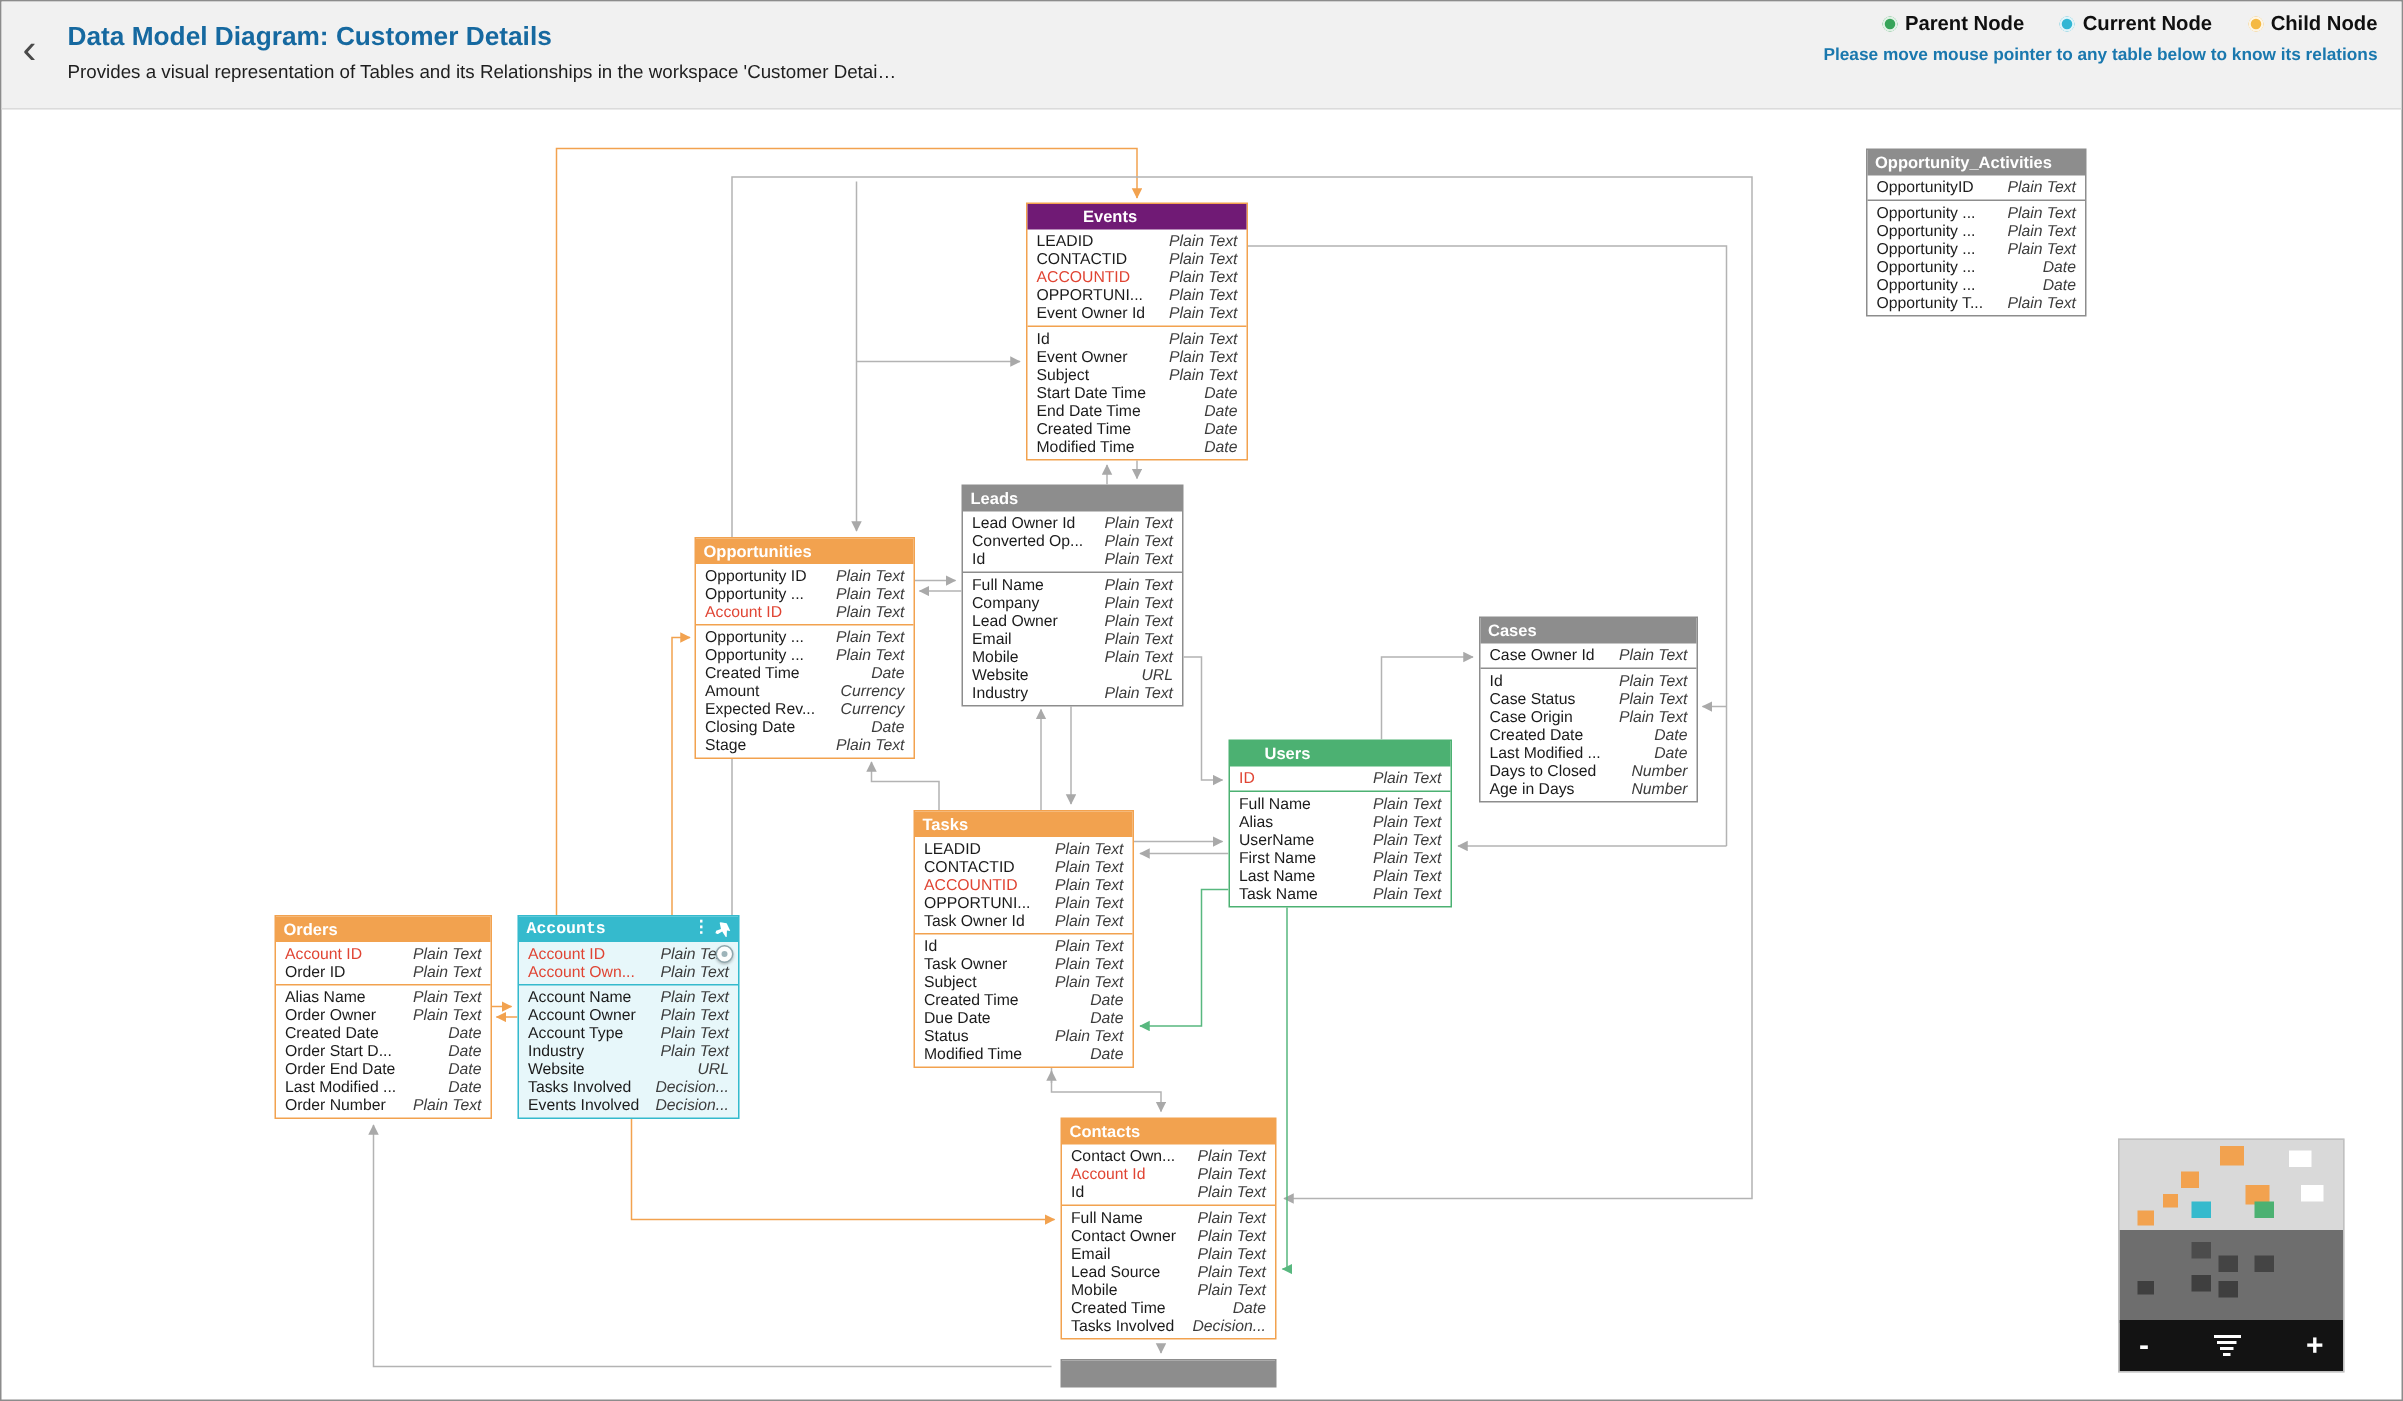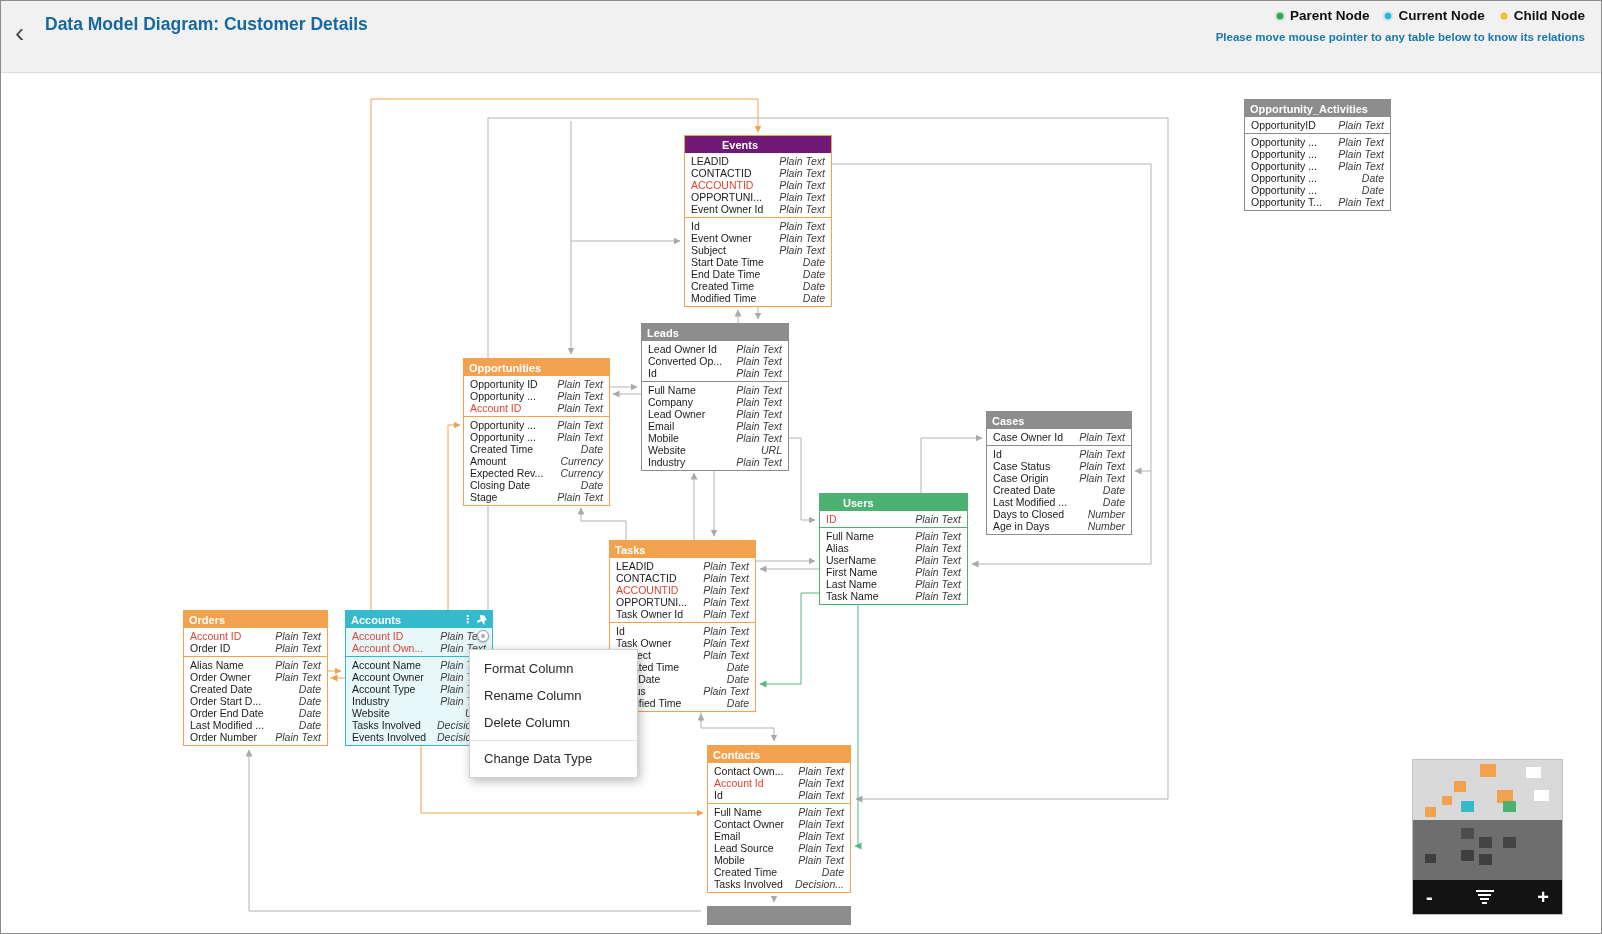--- a/index.html
+++ b/index.html
@@ -3,21 +3,21 @@
 <meta charset="utf-8">
 <style>
   *{margin:0;padding:0;box-sizing:border-box}
   body{font-family:"Liberation Sans","DejaVu Sans",sans-serif;background:#fff}
   .page{position:relative;width:1602px;height:934px;border:1px solid #8C8C8C;background:#fff;overflow:hidden}
   #wires{position:absolute;left:0;top:0;z-index:1;pointer-events:none}
   .topbar{position:absolute;top:0;left:0;right:0;height:72px;background:#F1F1F1;border-bottom:1px solid #DBDBDB;z-index:20}
   .back{position:absolute;left:14px;top:18px;font-size:28px;color:#4A4A4A;line-height:28px;cursor:pointer}
   .title{position:absolute;left:44px;top:13px;font-size:17.5px;font-weight:bold;color:#1669A0}
   .subtitle{position:absolute;left:44px;top:40px;font-size:12.5px;color:#1E1E1E}
-  .legend{position:absolute;right:16px;top:7px;display:flex;gap:14px;align-items:center;font-size:13.5px;font-weight:bold;color:#101010}
+  .legend{position:absolute;right:16px;top:7px;display:flex;gap:24px;align-items:center;font-size:13.5px;font-weight:bold;color:#101010}
   .legend-item{display:flex;align-items:center;gap:5px}
   .dot{width:10px;height:10px;border-radius:50%;box-shadow:inset 0 0 0 1.5px rgba(255,255,255,.85);display:inline-block}
   .hint{position:absolute;right:16px;top:30px;font-size:11.5px;font-weight:bold;color:#1A78AE}
   #canvas{position:absolute;left:0;top:0;right:0;bottom:0;z-index:2}
   .tbl{position:absolute;border:1px solid;background:#fff;font-size:10.5px}
   .tbl-h{height:17px;display:flex;align-items:center;padding:0 5px;color:#fff;font-weight:bold;font-size:11px;white-space:nowrap;overflow:hidden}
   .h-icons{margin-left:auto;display:flex;align-items:center;gap:5px}
   .kebab{font-size:11px;line-height:11px}
   .pin{display:inline-flex;transform:rotate(20deg)}
   .sec{padding:2px 0}
@@ -462,21 +462,21 @@
             <span class="cn">Last Modified ...</span>
             <span class="ct">Date</span>
           </div>
           <div class="row">
             <span class="cn">Order Number</span>
             <span class="ct">Plain Text</span>
           </div>
         </div>
       </div>
       <div class="tbl" style="left: 344px; top: 609px; width: 148px; border-color: rgb(53, 186, 205); background: rgb(231, 247, 250);">
-        <div class="tbl-h" style="background: rgb(53, 186, 205);">
+        <div class="tbl-h" style="background: rgb(53, 186, 205); font-family: Liberation Mono, monospace;">
           <span>Accounts</span>
           <span class="h-icons">
             <span class="kebab">⋮</span>
             <span class="pin">
               <svg width="9" height="9" viewBox="0 0 10 10">
                 <path d="M5.5 0 L10 4.5 L7.5 5 L9 9.5 L8.5 10 L4.5 7 L2 10 L0 10 L0 8 L3 5.5 L0.5 1.5 L1 1 Z" fill="#fff"></path>
               </svg>
             </span>
           </span>
         </div>
@@ -573,20 +573,21 @@
       <div class="tbl" style="left: 706px; top: 905px; width: 144px; border-color: rgb(141, 141, 141);">
         <div class="tbl-h" style="background: rgb(141, 141, 141);">
           <span></span>
         </div>
       </div>
     </div>
 
   <div class="topbar">
     <span class="back">‹</span>
     <div class="title">Data Model Diagram: Customer Details</div>
+    <div class="subtitle">Provides a visual representation of Tables and its Relationships in the workspace 'Customer Detai…</div>
     <div class="legend" id="legend">
         <span class="legend-item">
           <span class="dot" style="background: rgb(54, 164, 89);"></span>
           <span>Parent Node</span>
         </span>
         <span class="legend-item">
           <span class="dot" style="background: rgb(49, 182, 212);"></span>
           <span>Current Node</span>
         </span>
         <span class="legend-item">
@@ -594,27 +595,20 @@
           <span>Child Node</span>
         </span>
       </div>
     <div class="hint">Please move mouse pointer to any table below to know its relations</div>
   </div>
 
   <div class="lens">
       <span class="lens-dot"></span>
     </div>
 
-  <div class="menu" id="menu">
-      <div class="mitem">Format Column</div>
-      <div class="mitem">Rename Column</div>
-      <div class="mitem">Delete Column</div>
-      <div class="mdiv"></div>
-      <div class="mitem">Change Data Type</div>
-    </div>
 
   <div class="minimap">
     <div class="mm-overlay"></div>
     <div id="mm-tiles">
         <span class="mm-tile" style="left: 67px; top: 4px; width: 16px; height: 13px; background: rgb(242, 162, 79);"></span>
         <span class="mm-tile" style="left: 113px; top: 7px; width: 15px; height: 11px; background: rgb(255, 255, 255);"></span>
         <span class="mm-tile" style="left: 41px; top: 21px; width: 12px; height: 11px; background: rgb(242, 162, 79);"></span>
         <span class="mm-tile" style="left: 84px; top: 30px; width: 16px; height: 13px; background: rgb(242, 162, 79);"></span>
         <span class="mm-tile" style="left: 29px; top: 36px; width: 10px; height: 9px; background: rgb(242, 162, 79);"></span>
         <span class="mm-tile" style="left: 121px; top: 30px; width: 15px; height: 11px; background: rgb(255, 255, 255);"></span>

